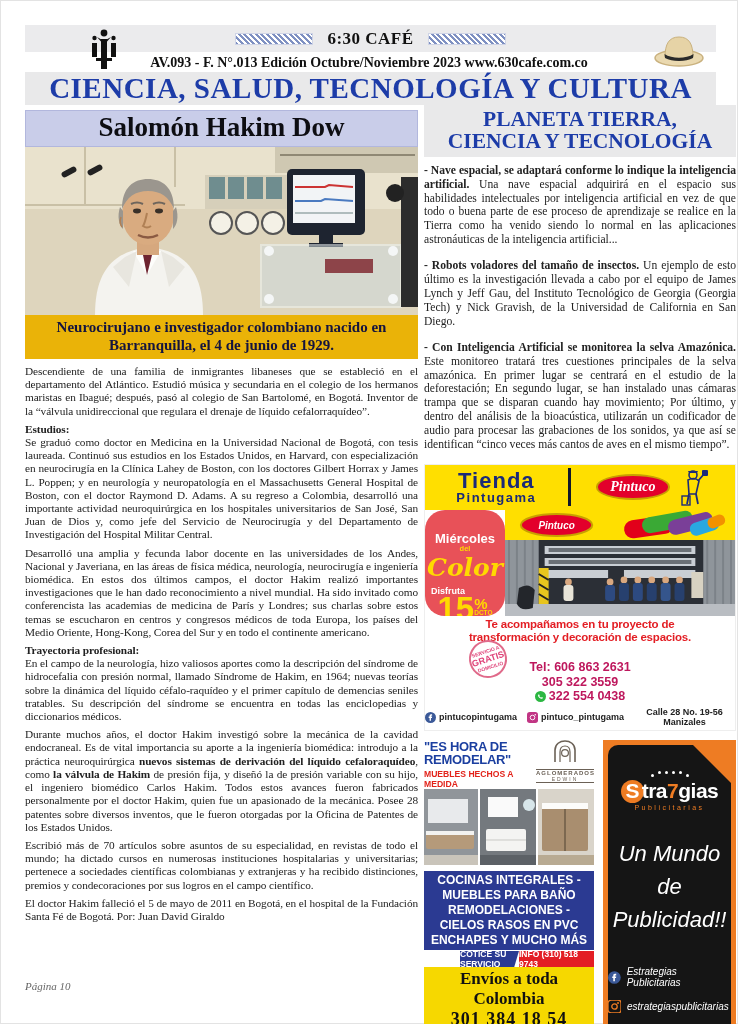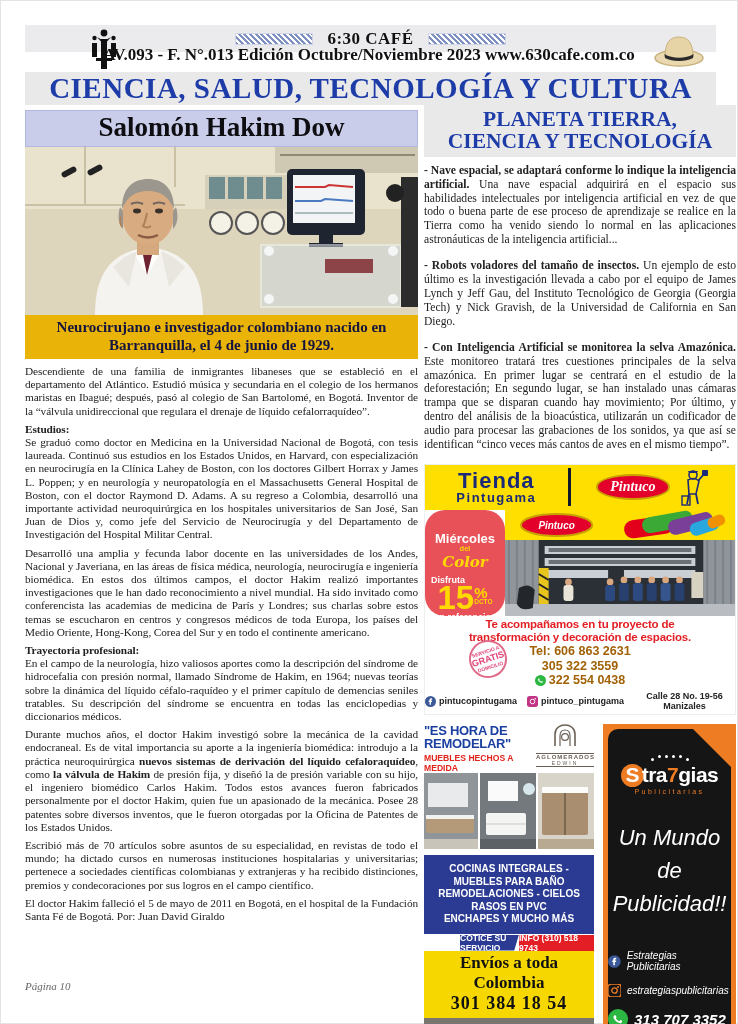--- a/index.html
+++ b/index.html
@@ -10,22 +10,22 @@
 
   
   .mast-band { position:absolute; left:25px; right:22px; top:25px; height:27px;
                background:#ebebed; display:flex; align-items:center; justify-content:center; gap:14px; }
   .mast-title { font-weight:bold; font-size:17px; letter-spacing:.5px; color:#111; }
   .hatch { width:78px; height:12px;
            background:repeating-linear-gradient(45deg,#7e90c2 0 2px,#fff 2px 4px);
            border:1px solid #cfd4e6; }
   .mast-logo { position:absolute; left:88px; top:27px; }
   .mast-hat { position:absolute; right:32px; top:30px; }
-  .edition { position:absolute; left:0; right:0; top:45px; text-align:center;
-             font-weight:bold; font-size:17px; color:#111; }
+  .edition { position:absolute; left:0; right:0; top:55px; text-align:center;
+             font-weight:bold; font-size:14px; color:#111; }
 
   .section-band { position:absolute; left:25px; right:22px; top:72px; height:33px;
                   background:#e9e9ea; display:flex; align-items:center; justify-content:center; }
   .section-title { color:#1d3ca8; font-weight:bold; font-size:29px; letter-spacing:.5px; white-space:nowrap; }
 
   
   .left-col { position:absolute; left:25px; top:110px; width:393px; }
   .article-title { background:#c9cde9; border:1px solid #b2b7dd; text-align:center;
                    font-size:27px; font-weight:bold; color:#0d0d12; padding:1px 0 3px; }
   .photo { display:block; width:393px; height:168px; background:#ddd; }
@@ -54,54 +54,54 @@
   .pg-toplogo { flex:1; display:flex; align-items:center; justify-content:center; gap:6px; }
   .pintuco-oval { background:#e3002b; border:2px solid #c8a000; border-radius:50%/48%;
                   color:#fff; font-style:italic; font-weight:bold; font-family:"Liberation Serif",serif;
                   display:flex; align-items:center; justify-content:center; }
   .pg-mid { display:flex; height:106px; }
   .pg-promo { width:80px; background:#e85158; color:#fff; text-align:center; padding-top:21px;
               font-family:"Liberation Sans",sans-serif;border-radius:20px; }
   .pg-promo .m1 { font-size:13px; font-weight:bold; }
   .pg-promo .m2 { font-size:7.5px; font-weight:bold; color:#ffd900; line-height:.9; }
   .pg-promo .m3 { font-family:"DejaVu Serif",serif; font-style:italic; font-weight:bold;
-                  color:#ffd900; font-size:15px; margin:0 0 4px; }
+                  color:#ffd900; font-size:25px; margin:0 0 4px; }
   .pg-promo .m4 { font-size:9px; font-weight:bold; text-align:left; padding-left:6px; }
   .pg-15 { display:flex; justify-content:center; align-items:flex-start; color:#ffd900; line-height:.8; }
   .pg-15 .big { font-size:33px; font-weight:900; }
   .pg-15 .sup { display:flex; flex-direction:column; align-items:flex-start; margin-top:2px; }
   .pg-15 .pct { font-size:15px; font-weight:900; }
   .pg-15 .dcto { font-size:6.5px; font-weight:bold; }
   .pg-note { font-size:9px; font-weight:bold; line-height:1.1; margin-top:2px; }
   .pg-photo { flex:1; }
   .pg-info { position:relative; background:#fff; padding:2px 0 3px; text-align:center;
              font-family:"Liberation Sans",sans-serif; }
   .pg-tag { color:#e31e24; font-weight:900; font-size:11.5px; line-height:1.1; letter-spacing:-.2px; }
-  .pg-tels { color:#a16207; font-weight:900; font-size:12.5px; line-height:1.15; margin-top:1px; }
+  .pg-tels { color:#be185d; font-weight:900; font-size:12.5px; line-height:1.15; margin-top:17px; }
   .pg-tels .wa-row { display:inline-flex; align-items:center; gap:3px; }
   .pg-stamp { position:absolute; left:44px; top:24px; width:38px; height:38px; border-radius:50%;
               border:2px solid #e06a8a; color:#e0447a; transform:rotate(-18deg);
               display:flex; flex-direction:column; align-items:center; justify-content:center;
               font-size:5px; font-weight:bold; background:#fff; }
   .pg-stamp .g { font-size:9px; font-weight:900; }
   .pg-social { display:flex; align-items:center; justify-content:center; gap:10px; margin-top:2px;
                font-size:9px; font-weight:bold; color:#222;text-align:center; }
   .pg-social .h { display:flex; align-items:center; gap:3px; }
 
   
   .ad-row { display:flex; gap:9px; margin-top:9px; }
   .ad-remodelar { width:170px; font-family:"Liberation Sans",sans-serif; }
   .rm-head { display:flex; justify-content:space-between; align-items:flex-start; }
   .rm-title { color:#1b3fa0; font-weight:900; font-size:13px; line-height:1; letter-spacing:-.3px; }
   .rm-sub { color:#e2231a; font-weight:900; font-size:8.6px; margin-top:3px; }
   .rm-logo { text-align:center; color:#6b6156; width:58px; }
   .rm-logo .nm { font-size:6px; font-weight:bold; letter-spacing:1px; border-top:1px solid #6b6156; margin-top:1px; }
   .rm-logo .nm2 { font-size:5px; letter-spacing:2px; border-bottom:1px solid #6b6156; }
-  .rm-services { background:#2b3a92; color:#fff; font-weight:bold; font-size:10px; text-align:center;
-                 line-height:1.25; padding:8px 1px; margin-top:2px; }
+  .rm-services { background:#2b3a92; color:#fff; font-weight:bold; font-size:12px; text-align:center;
+                 line-height:1.25; padding:2px 1px; margin-top:2px; }
   .rm-cta { display:flex; height:16px; font-weight:bold; font-size:8.5px; margin-top:1px;padding-left:36px; }
   .rm-cta .c1 { background:#2b3a92; color:#fff; width:44%; display:flex; align-items:center; justify-content:center;
                 clip-path:polygon(0 0,100% 0,92% 100%,0 100%); }
   .rm-cta .c2 { background:#e31e24; color:#fff; flex:1; display:flex; align-items:center; justify-content:center; }
   .rm-envios { background:#f6d800; text-align:center; font-family:"Liberation Serif",serif;
                color:#111; padding:2px 0 4px; }
   .rm-envios .e1 { font-size:17px; font-weight:bold; }
   .rm-envios .e2 { font-size:18px; font-weight:bold; letter-spacing:1px; }
   .rm-model { position:relative; width:170px; height:229px; }
   .kvg-box { position:absolute; right:2px; top:18px; width:92px; background:#fff; text-align:center;

